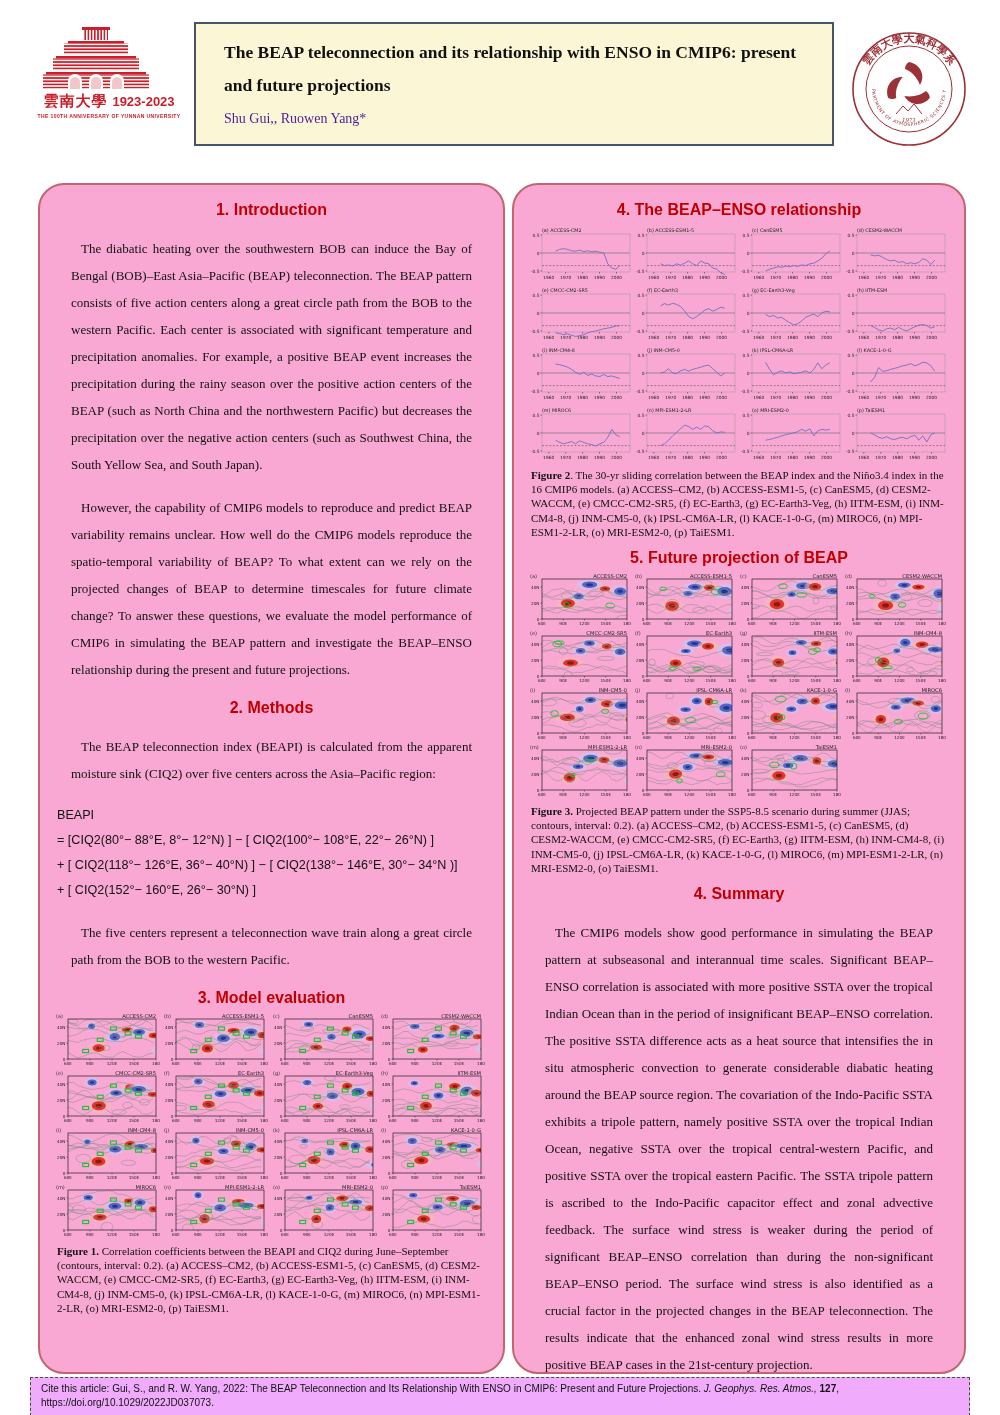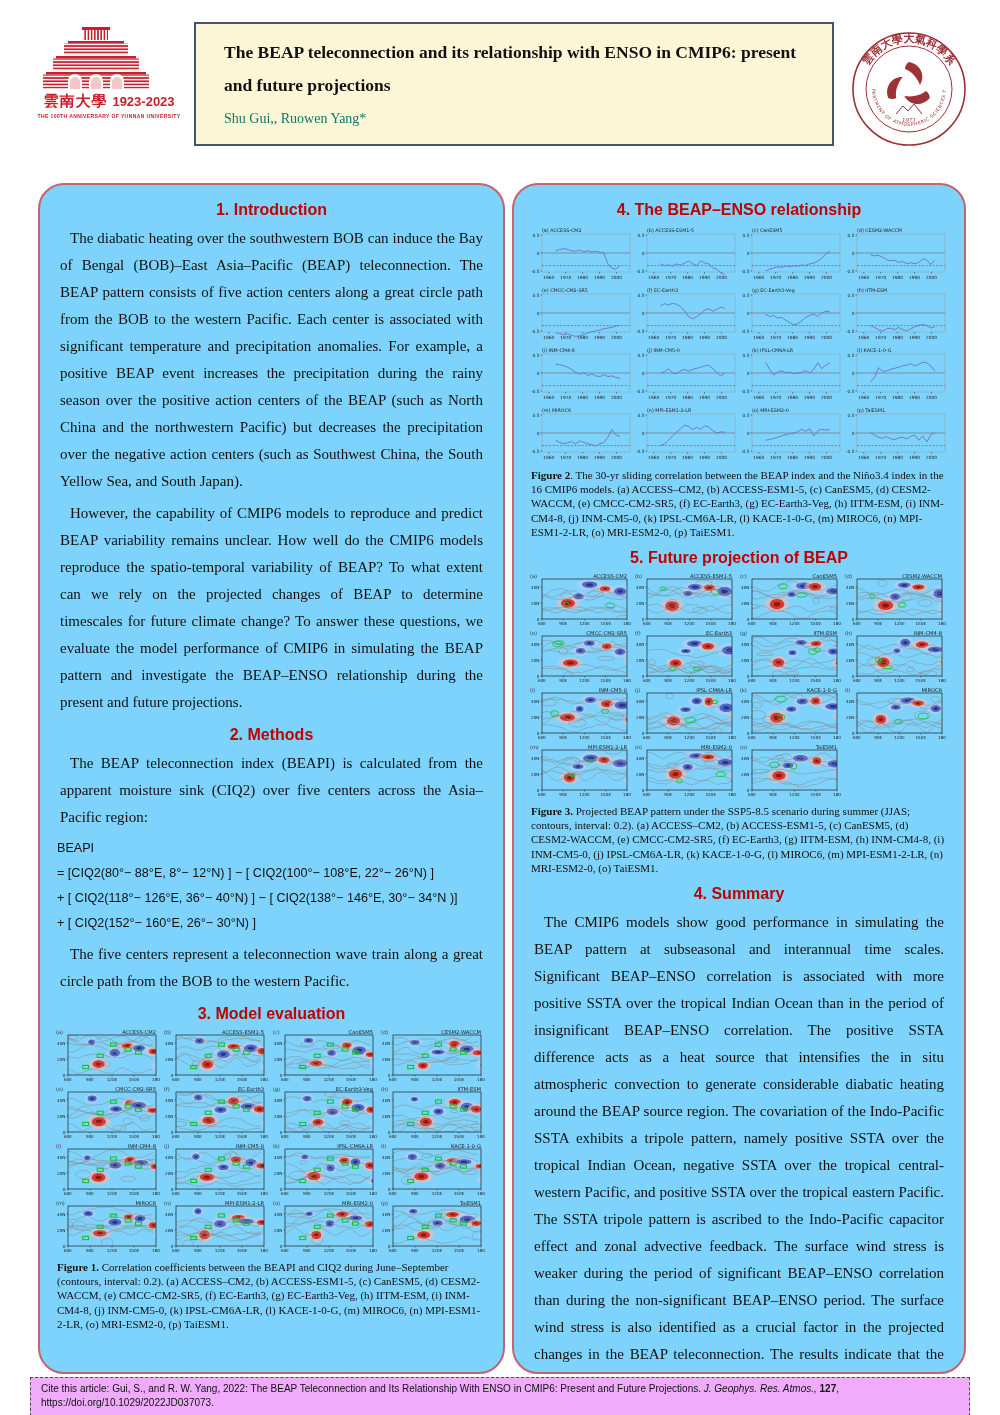--- a/index.html
+++ b/index.html
@@ -7,29 +7,29 @@
   .page{position:relative;width:1000px;height:1415px;background:#fff;overflow:hidden;font-family:"Liberation Serif",serif;}
   
   .header{position:absolute;left:30px;top:12px;width:940px;height:160px;display:flex;align-items:flex-start;}
   .logo-left{width:158px;padding-top:14px;text-align:center;}
   .logo-left .cn-row{display:flex;align-items:baseline;justify-content:center;gap:5px;margin-top:2px;}
   .logo-left .cn{font-family:"DejaVu Serif",serif;font-weight:bold;color:#C8202B;font-size:15px;letter-spacing:1px;}
   .logo-left .years{font-family:"Liberation Sans",sans-serif;font-weight:bold;color:#C8202B;font-size:13px;}
   .logo-left .anniv{font-family:"Liberation Sans",sans-serif;font-weight:bold;color:#C8202B;font-size:5px;letter-spacing:.4px;margin-top:2px;}
   .title-box{flex:1;margin:10px 14px 0 6px;height:124px;background:#FBF7D6;border:2.5px solid #44546A;text-align:left;padding:10px 28px 6px 28px;}
   .poster-title{font-weight:bold;font-size:17.5px;line-height:33px;color:#111;margin:2px 0 0 0;}
-  .authors{font-size:14px;color:#0f766e;margin-top:9px;}
+  .authors{font-size:14px;color:#4c1d95;margin-top:9px;}
   .logo-right{width:122px;padding-top:14px;}
   
   .columns{position:absolute;top:183px;left:38px;width:928px;height:1191px;display:flex;gap:7px;}
-  .col{border:2px solid #C4646C;border-radius:26px;background:#7dd3fc;overflow:hidden;}
+  .col{border:2px solid #C4646C;border-radius:26px;background:#f9a8d4;overflow:hidden;}
   .col-left{width:467px;padding:6px 15px 0 15px;}
   .col-right{width:454px;padding:6px 15px 0 15px;}
   .sec-heading{font-family:"Liberation Sans",sans-serif;font-weight:bold;font-size:16px;color:#C00000;text-align:center;margin:10px 0 6px 0;}
-  .bodytext{font-size:15px;line-height:27px;text-align:justify;text-indent:10px;color:#111;margin:5px;}
+  .bodytext{font-size:13px;line-height:27px;text-align:justify;text-indent:10px;color:#111;margin:16px;}
   .formula{font-family:Liberation Sans, sans-serif;font-size:12.6px;line-height:25px;color:#111;margin:0;padding-left:2px;}
   .figure-grid{display:grid;grid-template-columns:repeat(4,1fr);margin:3px 0 1px 0;}
   .caption{font-size:11px;line-height:14.2px;color:#111;margin:3px 2px 6px 2px;text-align:left;}
   .caption .cap-label{font-weight:bold;margin-top:20px;}
   
   .footer{position:absolute;left:30px;top:1377px;width:940px;background:#f0abfc;border:1.5px dashed #4a4a4a;padding:4px 10px 5px 10px;font-family:"Liberation Sans",sans-serif;font-size:10px;color:#111;line-height:14px;}
   .footer .cite-citation b{font-weight:bold;}
   .footer .cite-citation i{font-style:italic;}
   svg{display:block;}
 </style>

